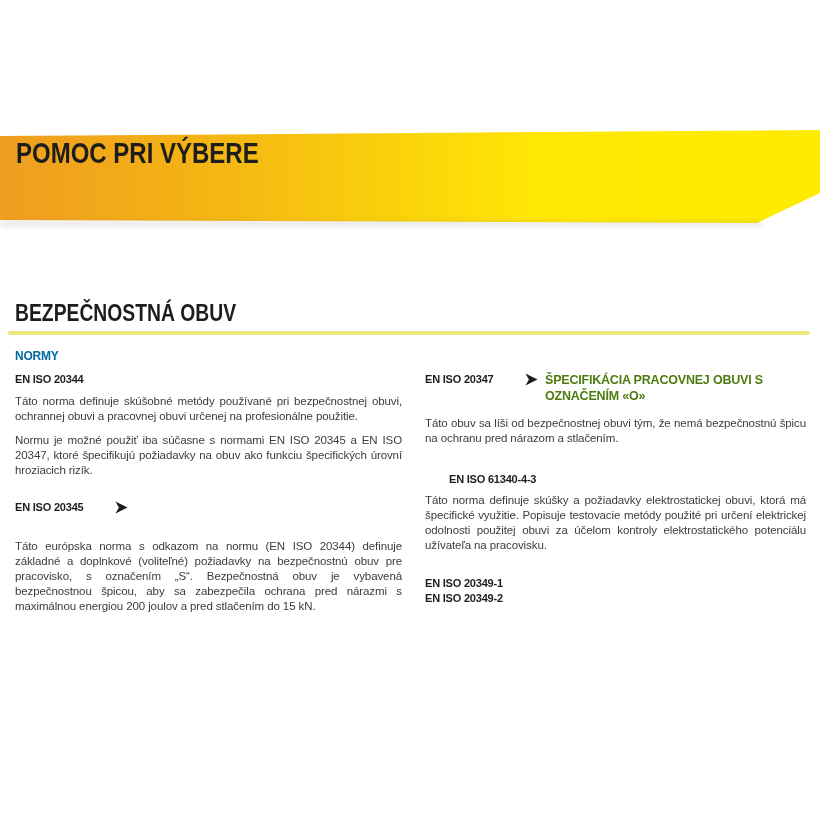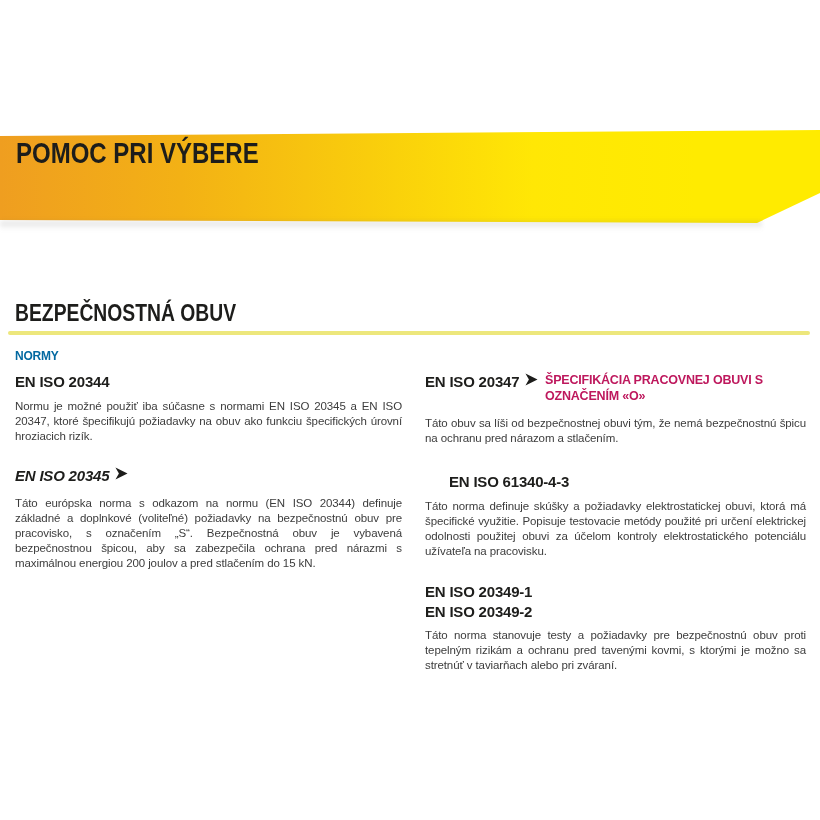--- a/index.html
+++ b/index.html
@@ -51,50 +51,50 @@
     font-size: 12px; font-weight: 800; color: #0369a1;
     letter-spacing: -0.2px;
   }
 
   
   .col { position: absolute; top: 372px; }
   .col-left  { left: 15px;  width: 387px; }
   .col-right { left: 425px; width: 381px; }
 
   .norm-code {
-    font-size: 15px; font-weight: 800; color: #1d1d1b;
+    font-size: 11px; font-weight: 800; color: #1d1d1b;
     letter-spacing: -0.2px; line-height: 1.35;
     font-stretch: semi-condensed;
   }
   .head-row {
     display: grid; grid-template-columns: 100px 20px 1fr;
     align-items: start;
   }
   .norm-title {
-    font-size: 12.5px; font-weight: 800; color: #be185d;
+    font-size: 12.5px; font-weight: 800; color: #4d7c0f;
     letter-spacing: -0.2px; line-height: 1.3;
     text-transform: none;
     font-stretch: semi-condensed;
   }
   .arrow-icon { margin-top: 1px; }
   .arrow-icon svg { width: 13px; height: 13px; display: block; fill: #1d1d1b; }
 
   p.body {
     margin: 0;
     font-size: 11.5px; line-height: 15px; color: #3c3c3c;
     letter-spacing: -0.1px;
     text-align: justify;
     font-stretch: semi-condensed;
   }
 
   
   .col-left .norm-code.single { margin-bottom: 7px; }
   .col-left p.p1 { margin-bottom: 9px; }
   .col-left .section-2 { margin-top: 22px; }
-  .col-left .head-row { margin-bottom: 9px; font-style: italic; }
+  .col-left .head-row { margin-bottom: 24px; }
 
   .col-right .head-row { margin-bottom: 11px; }
   .col-right .section-2 { margin-top: 26px; }
   .col-right .section-2 .norm-code { margin-bottom: 7px; padding-left: 24px; }
   .col-right .section-3 { margin-top: 23px; }
   .col-right .codes { margin-bottom: 6px; }
 </style>
 </head>
 <body>
 
@@ -104,20 +104,21 @@
 <div class="banner-shadow"></div>
 
 <div class="page-title">BEZPEČNOSTNÁ OBUV</div>
 <div class="title-rule"></div>
 <div class="subtitle">NORMY</div>
 
 <div class="col col-left">
 
   <section>
     <div class="norm-code single">EN ISO 20344</div>
+    <p class="body p1">Táto norma definuje skúšobné metódy používané pri bezpečnostnej obuvi, ochrannej obuvi a pracovnej obuvi určenej na profesionálne použitie.</p>
     <p class="body">Normu je možné použiť iba súčasne s normami EN ISO 20345 a EN ISO 20347, ktoré špecifikujú požiadavky na obuv ako funkciu špecifických úrovní hroziacich rizík.</p>
   </section>
 
   <section class="section-2">
     <div class="head-row">
       <div class="norm-code">EN ISO 20345</div>
       <span class="arrow-icon">
         <svg viewBox="0 0 14 14" aria-hidden="true">
             <path d="M0.5 0.5 L13.5 7 L0.5 13.5 L4.2 7 Z"></path>
           </svg>
@@ -146,16 +147,15 @@
   <section class="section-2">
     <div class="norm-code">EN ISO 61340-4-3</div>
     <p class="body">Táto norma definuje skúšky a požiadavky elektrostatickej obuvi, ktorá má špecifické využitie. Popisuje testovacie metódy použité pri určení elektrickej odolnosti použitej obuvi za účelom kontroly elektrostatického potenciálu užívateľa na pracovisku.</p>
   </section>
 
   <section class="section-3">
     <div class="codes">
       <div class="norm-code">EN ISO 20349-1</div>
       <div class="norm-code">EN ISO 20349-2</div>
     </div>
-    <p class="body">Táto norma stanovuje testy a požiadavky pre bezpečnostnú obuv proti tepelným rizikám a ochranu pred tavenými kovmi, s ktorými je možno sa stretnúť v taviarňach alebo pri zváraní.</p>
   </section>
 
 </div>
 
 </body></html>

